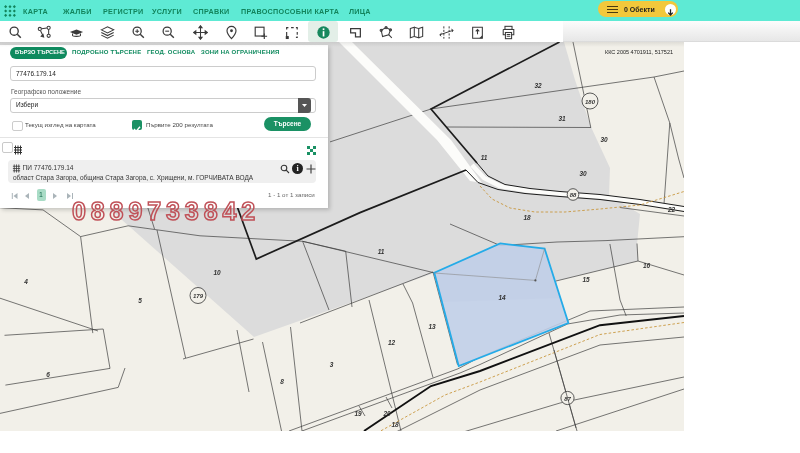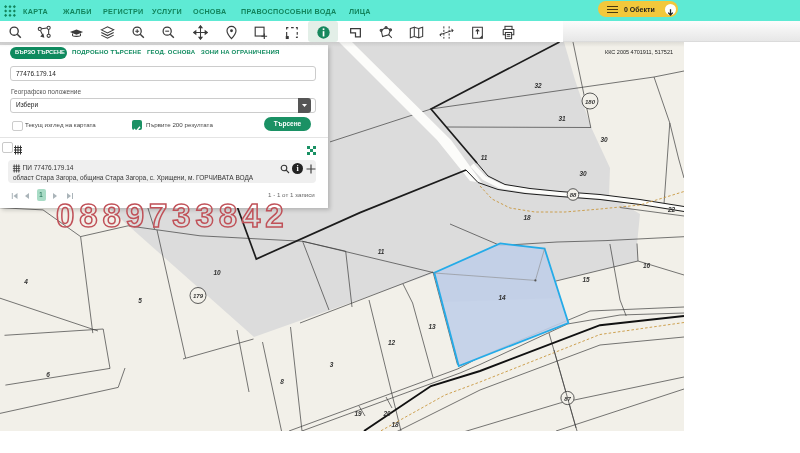--- a/index.html
+++ b/index.html
@@ -7,21 +7,21 @@
   .abs{position:absolute;}
   
   #menu a{position:absolute;top:6.5px;font-size:7.2px;font-weight:bold;color:#12845C;text-decoration:none;letter-spacing:.3px;}
   
   #band{left:0;top:21px;width:800px;height:20px;background:linear-gradient(#fcfcfc,#e7e7e7);border-bottom:1px solid #DBDBDB;}
   #bandwhite{left:0;top:21px;width:563px;height:21px;background:#fff;}
   .ticon{position:absolute;top:24.5px;width:15px;height:15px;}
   
   #panel{left:0;top:45px;width:328px;height:163px;background:#fff;box-shadow:2px 2px 4px rgba(0,0,0,0.18);}
   #panel .tab{position:absolute;top:3px;font-size:6px;font-weight:bold;color:#0F8A5E;letter-spacing:.2px;}
-  #watermark{left:56px;top:199px;font-size:33px;font-weight:bold;letter-spacing:4.9px;line-height:1;color:rgba(255,255,255,0);-webkit-text-stroke:1.5px #C05158;z-index:60;}
+  #watermark{left:72px;top:199px;font-size:25px;font-weight:bold;letter-spacing:4.9px;line-height:1;color:rgba(255,255,255,0);-webkit-text-stroke:1.5px #C05158;z-index:60;}
 </style>
 </head>
 <body>
 
 <div class="abs" style="left:0;top:0;width:800px;height:21px;background:#5eead4;">
   <svg class="abs" style="left:4px;top:4.5px" width="12" height="12" viewBox="0 0 11.6 11.6">
       <g fill="#12845C">
         <path d="M1.6 0.10000000000000009 L3.1 1.6 L1.6 3.1 L0.10000000000000009 1.6 Z"></path>
         <path d="M5.8 0.10000000000000009 L7.3 1.6 L5.8 3.1 L4.3 1.6 Z"></path>
         <path d="M10.0 0.10000000000000009 L11.5 1.6 L10.0 3.1 L8.5 1.6 Z"></path>
@@ -31,22 +31,22 @@
         <path d="M1.6 8.5 L3.1 10.0 L1.6 11.5 L0.10000000000000009 10.0 Z"></path>
         <path d="M5.8 8.5 L7.3 10.0 L5.8 11.5 L4.3 10.0 Z"></path>
         <path d="M10.0 8.5 L11.5 10.0 L10.0 11.5 L8.5 10.0 Z"></path>
       </g>
     </svg>
   <div id="menu">
     <a style="left:23px">КАРТА</a>
     <a style="left:63px">ЖАЛБИ</a>
     <a style="left:103px">РЕГИСТРИ</a>
     <a style="left:152px">УСЛУГИ</a>
-    <a style="left:193px">ОСНОВА</a>
-    <a style="left:241px">ПРАВОСПОСОБНИ ВОДА</a>
+    <a style="left:193px">СПРАВКИ</a>
+    <a style="left:241px">ПРАВОСПОСОБНИ КАРТА</a>
     <a style="left:349px">ЛИЦА</a>
   </div>
   <div class="abs" style="left:598px;top:1px;width:80px;height:16px;background:#F2C83B;border-radius:8px;">
     <div class="abs" style="left:9px;top:4.7px;width:11px;height:1.5px;background:#493A10;"></div>
     <div class="abs" style="left:9px;top:7.7px;width:11px;height:1.5px;background:#493A10;"></div>
     <div class="abs" style="left:9px;top:10.7px;width:11px;height:1.5px;background:#493A10;"></div>
     <div class="abs" style="left:26px;top:4.5px;font-size:7px;font-weight:bold;color:#1d1d1d;">0 Обекти</div>
     <div class="abs" style="left:67px;top:3px;width:11px;height:11px;background:#fff;border-radius:50%;">
       <svg width="11" height="11" viewBox="0 0 11 11">
           <path d="M5.5 2.2 V7.6 M3.2 5.6 L5.5 8 L7.8 5.6" fill="none" stroke="#222" stroke-width="1.3"></path>

